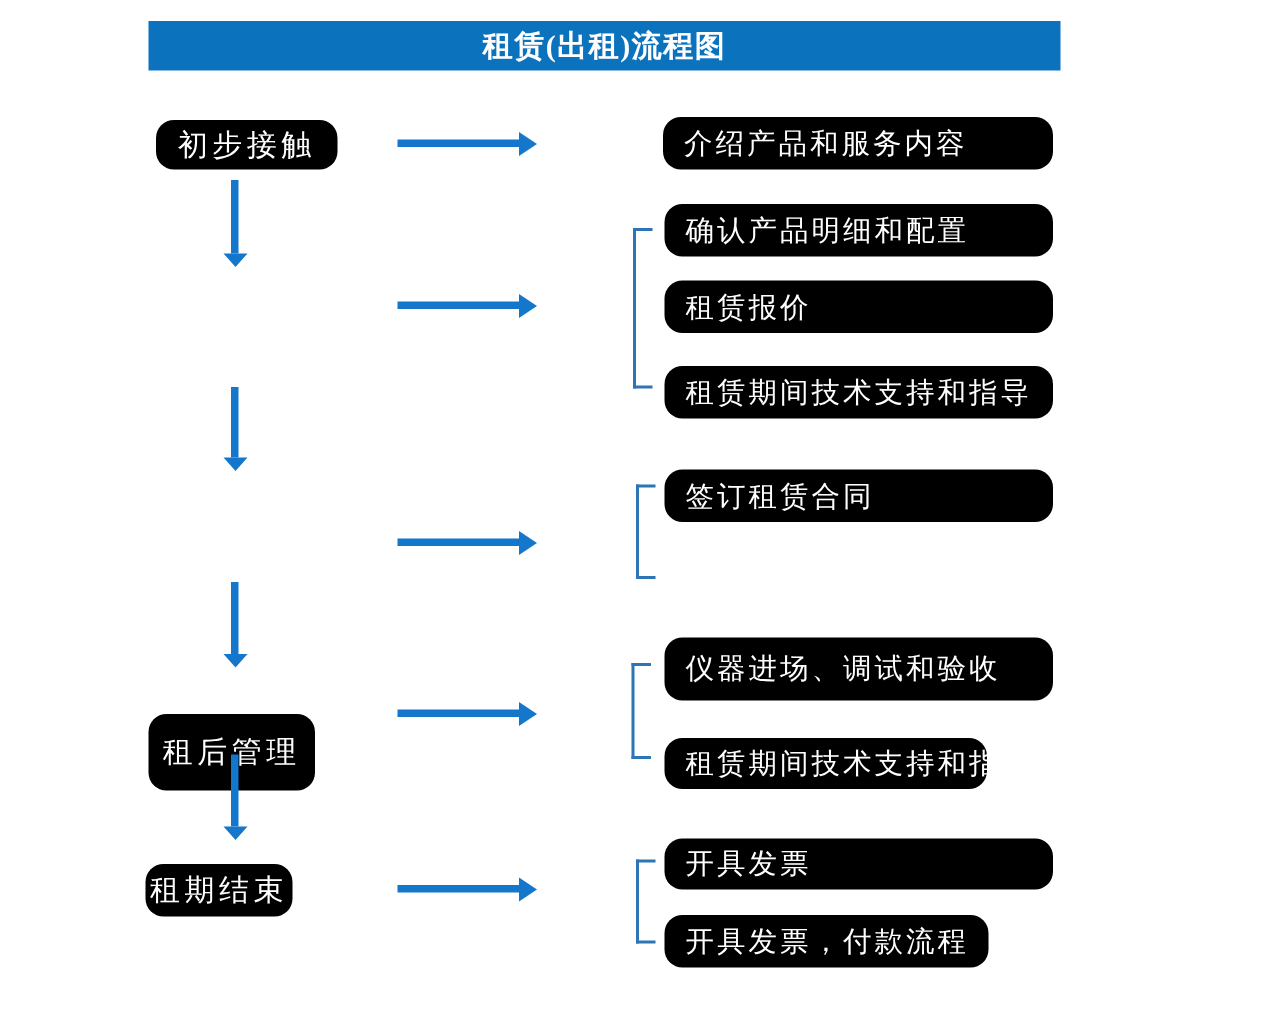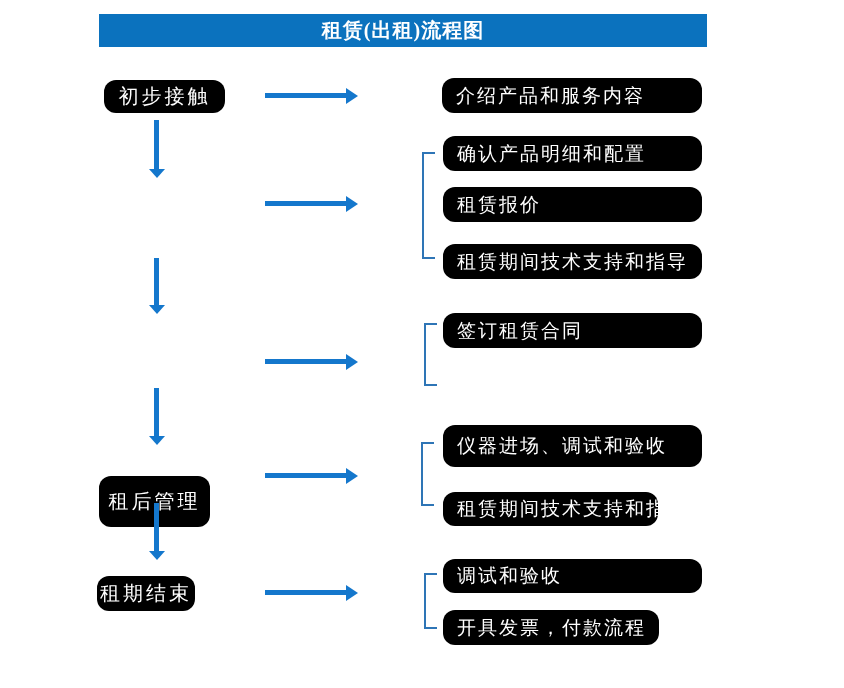--- a/index.html
+++ b/index.html
@@ -100,16 +100,16 @@
 
   <div class="box detail" style="left:443px;top:136px;width:259px;height:35px">确认产品明细和配置</div>
   <div class="box detail" style="left:443px;top:187px;width:259px;height:35px">租赁报价</div>
   <div class="box detail" style="left:443px;top:244px;width:259px;height:35px">租赁期间技术支持和指导</div>
 
   <div class="box detail" style="left:443px;top:313px;width:259px;height:35px">签订租赁合同</div>
 
   <div class="box detail" style="left:443px;top:425px;width:259px;height:42px">仪器进场、调试和验收</div>
   <div class="box detail" style="left:443px;top:492px;width:215px;height:34px">租赁期间技术支持和指导</div>
 
-  <div class="box detail" style="left:443px;top:559px;width:259px;height:34px">调试和验收</div>
+  <div class="box detail" style="left:443px;top:559px;width:259px;height:34px">开具发票</div>
   <div class="box detail" style="left:443px;top:610px;width:216px;height:35px">开具发票，付款流程</div>
 
 </div>
 
 </body></html>

